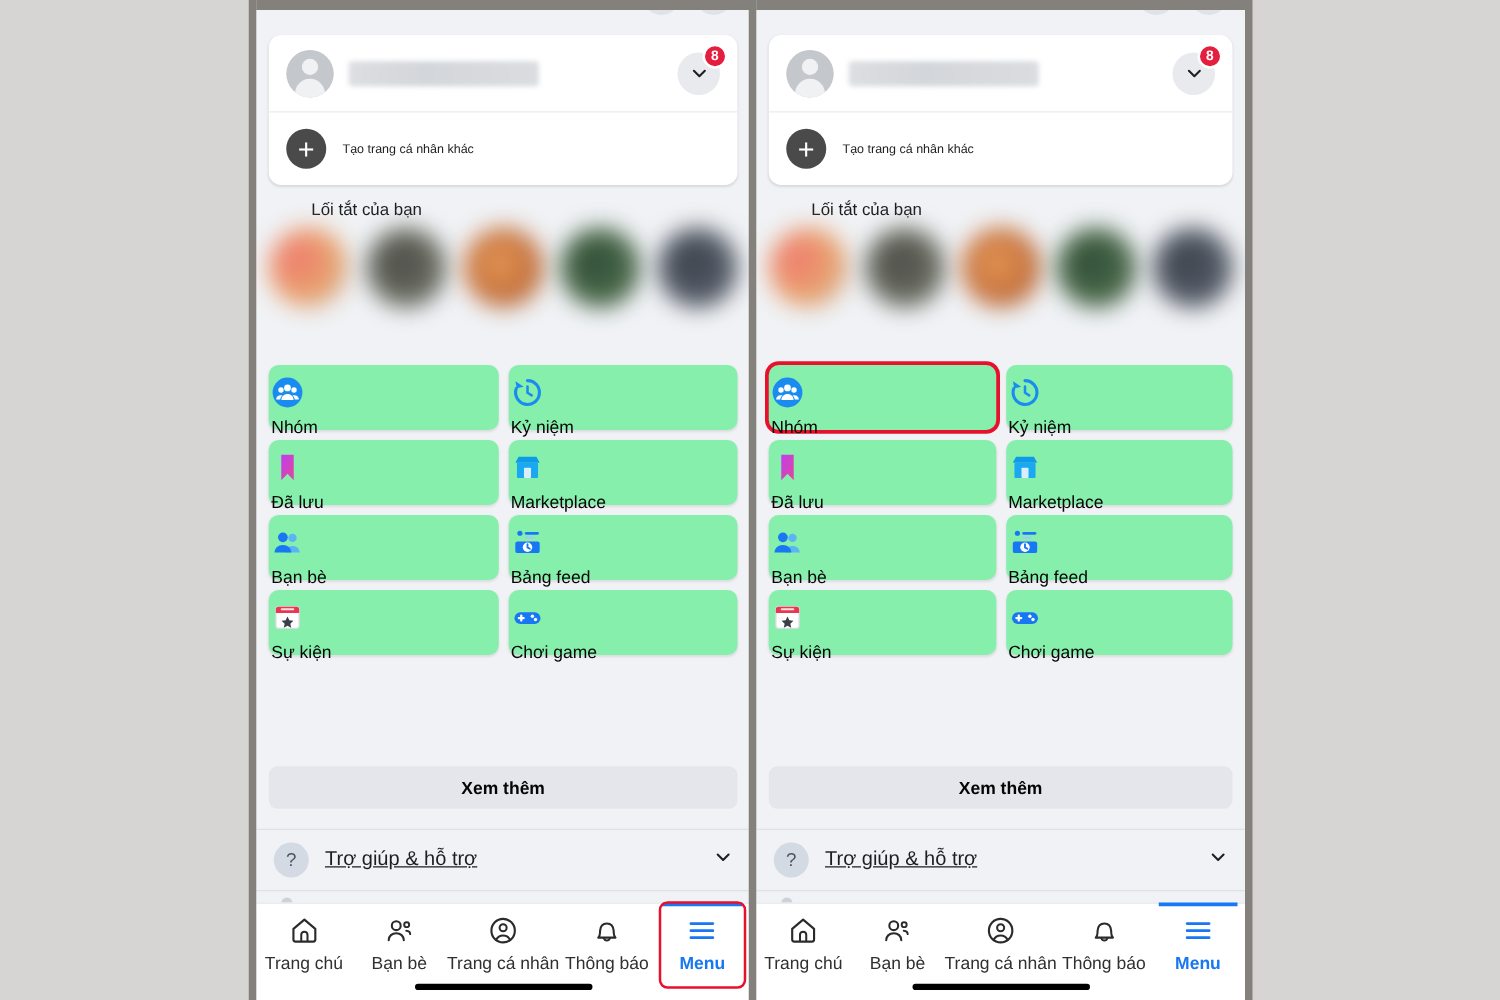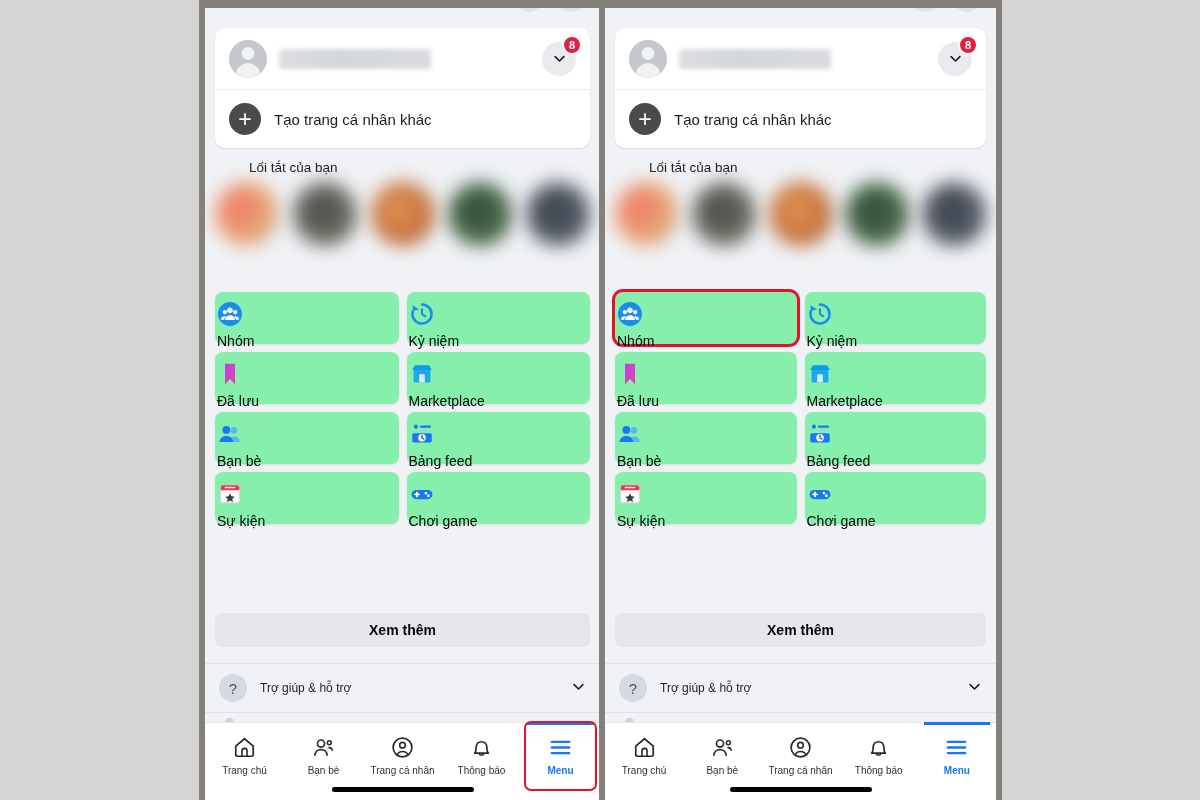--- a/index.html
+++ b/index.html
@@ -96,21 +96,21 @@
   .create-row {
     display: flex; align-items: center;
     height: 58px; padding: 0 14px; gap: 13px;
   }
   .plus-circle {
     width: 32px; height: 32px; border-radius: 50%;
     background: #4a4a4a; flex: none;
     display: flex; align-items: center; justify-content: center;
     color: #fff; font-size: 23px; line-height: 1; font-weight: 300;
   }
-  .create-label { font-size: 15px; color: #1c1e21; }
+  .create-label { font-size: 10px; color: #1c1e21; }
 
   
   .shortcuts-title {
     position: absolute; left: 12px; top: 160px;
     font-size: 13.5px; color: #1c1e21; margin-left: 32px;
   }
   .shortcut-row {
     position: absolute; left: 6px; right: 6px; top: 182px;
     display: flex; justify-content: space-between;
     padding: 0 4px;
@@ -152,21 +152,21 @@
     height: 50px; background: #f0f2f5;
     border-top: 1px solid #dfe1e5; border-bottom: 1px solid #dfe1e5;
     display: flex; align-items: center; padding: 0 14px; gap: 13px;
   }
   .help-q {
     width: 28px; height: 28px; border-radius: 50%;
     background: #d3dae3; color: #4a5663;
     font-size: 15px; display: flex; align-items: center; justify-content: center;
     flex: none;
   }
-  .help-label { font-size: 12px; color: #1c1e21; flex: 1; }
+  .help-label { font-size: 16px; color: #1c1e21; flex: 1; text-decoration: underline; }
   .help-chev svg { width: 15px; height: 15px; }
 
   .ghost-row {
     position: absolute; left: 0; right: 0; top: 714px;
     height: 14px; background: #f0f2f5;
   }
   .ghost-row::before {
     content: ""; position: absolute; left: 20px; top: 4px;
     width: 9px; height: 9px; border-radius: 50%; background: #ccd2d8;
   }
@@ -178,21 +178,21 @@
     display: flex; align-items: flex-start;
     border-top: 1px solid #e4e6eb;
   }
   .nav-item {
     flex: 1; height: 60px; position: relative;
     display: flex; flex-direction: column;
     align-items: center; justify-content: center; gap: 5px;
     padding-top: 4px;
   }
   .nav-item svg { display: block; }
-  .nav-label { font-size: 10px; color: #303030; white-space: nowrap; }
+  .nav-label { font-size: 14px; color: #303030; white-space: nowrap; }
   .nav-item.active .nav-label { color: #1877f2; font-weight: bold; }
   .nav-underline {
     position: absolute; top: -1px; left: 6px; right: 6px;
     height: 2.5px; background: #1877f2;
   }
   .nav-hl {
     position: absolute; left: 3px; right: 3px; top: -2px; bottom: -8px;
     border: 2.5px solid #e8112d; border-radius: 7px;
     pointer-events: none;
   }

